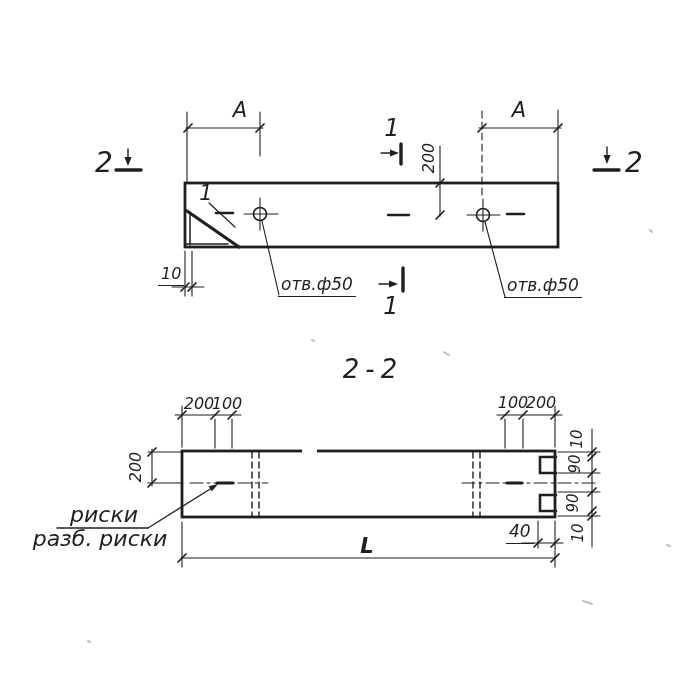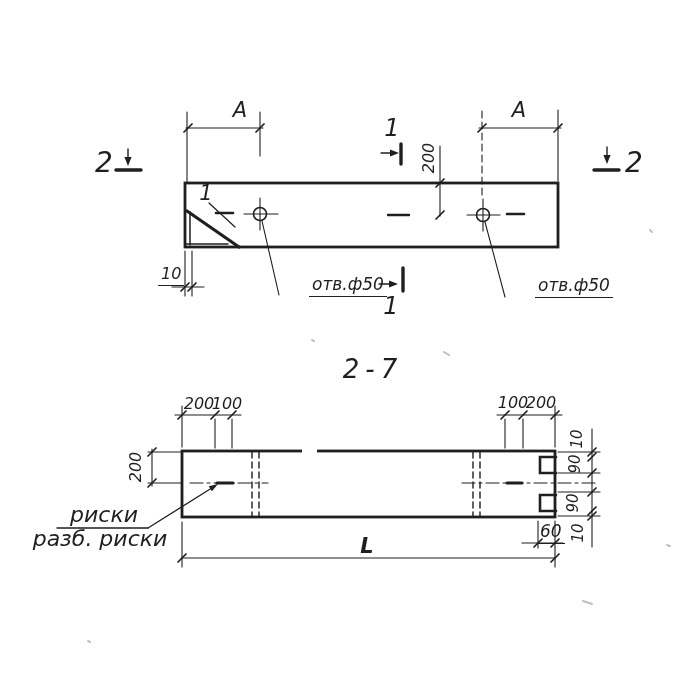--- a/index.html
+++ b/index.html
@@ -7,21 +7,21 @@
     position:relative;width:700px;height:700px;background:#ffffff;
     overflow:hidden;font-family:"DejaVu Sans",sans-serif;color:#1f1f1f;
   }
   svg.linework{position:absolute;left:0;top:0;}
   .lbl{
     position:absolute;font-style:italic;white-space:nowrap;color:#1f1f1f;
     line-height:1;transform:translate(-50%,-50%);
   }
   .tl{transform:none;}              
   .rot{transform:translate(-50%,-50%) rotate(-90deg);}
-  .f15{font-size:15px;} .f16{font-size:16px;} .f17{font-size:17px;margin-left:31px;}
+  .f15{font-size:15px;} .f16{font-size:16px;} .f17{font-size:17px;}
   .f18{font-size:22px;} .f21{font-size:21px;} .f24{font-size:24px;}
   .f26{font-size:26px;} .f28{font-size:28px;}
   .und{border-bottom:1.6px solid #1f1f1f;padding:0 3px 3px 3px;}
   .bold{font-weight:bold;}
   .title-sp{letter-spacing:6px;}
 </style>
 </head>
 <body>
 
 <div id="sheet">
@@ -208,28 +208,28 @@
   <div class="lbl f24" style="left:392px;top:128px;">1</div>
   <div class="lbl f24" style="left:391px;top:306px;">1</div>
   <div class="lbl f21" style="left:206px;top:193px;">1</div>
   <div class="lbl f21" style="left:240px;top:110px;">A</div>
   <div class="lbl f21" style="left:519px;top:110px;">A</div>
   <div class="lbl rot f16" style="left:429px;top:158px;">200</div>
   <div class="lbl tl und f16" style="left:158px;top:266px;">10</div>
   <div class="lbl tl und f17" style="left:278px;top:276px;">отв.ф50</div>
   <div class="lbl tl und f17" style="left:504px;top:277px;">отв.ф50</div>
 
-  <div class="lbl f26 title-sp" style="left:373px;top:369px;">2-7</div>
+  <div class="lbl f26 title-sp" style="left:373px;top:369px;">2-2</div>
   <div class="lbl f16" style="left:199px;top:404px;">200</div>
   <div class="lbl f16" style="left:227px;top:404px;">100</div>
   <div class="lbl f16" style="left:513px;top:403px;">100</div>
   <div class="lbl f16" style="left:541px;top:403px;">200</div>
   <div class="lbl rot f16" style="left:136px;top:467px;">200</div>
   <div class="lbl rot f15" style="left:577px;top:439px;">10</div>
   <div class="lbl rot f15" style="left:575px;top:464px;">90</div>
   <div class="lbl rot f15" style="left:573px;top:503px;">90</div>
   <div class="lbl rot f15" style="left:578px;top:533px;">10</div>
-  <div class="lbl tl und f17" style="left:506px;top:523px;">60</div>
+  <div class="lbl tl und f17" style="left:506px;top:523px;">40</div>
   <div class="lbl f21 bold" style="left:367px;top:546px;">L</div>
   <div class="lbl f18" style="left:104px;top:515px;">риски</div>
   <div class="lbl f18" style="left:100px;top:539px;">разб. риски</div>
 
 </div>
 
 </body></html>

